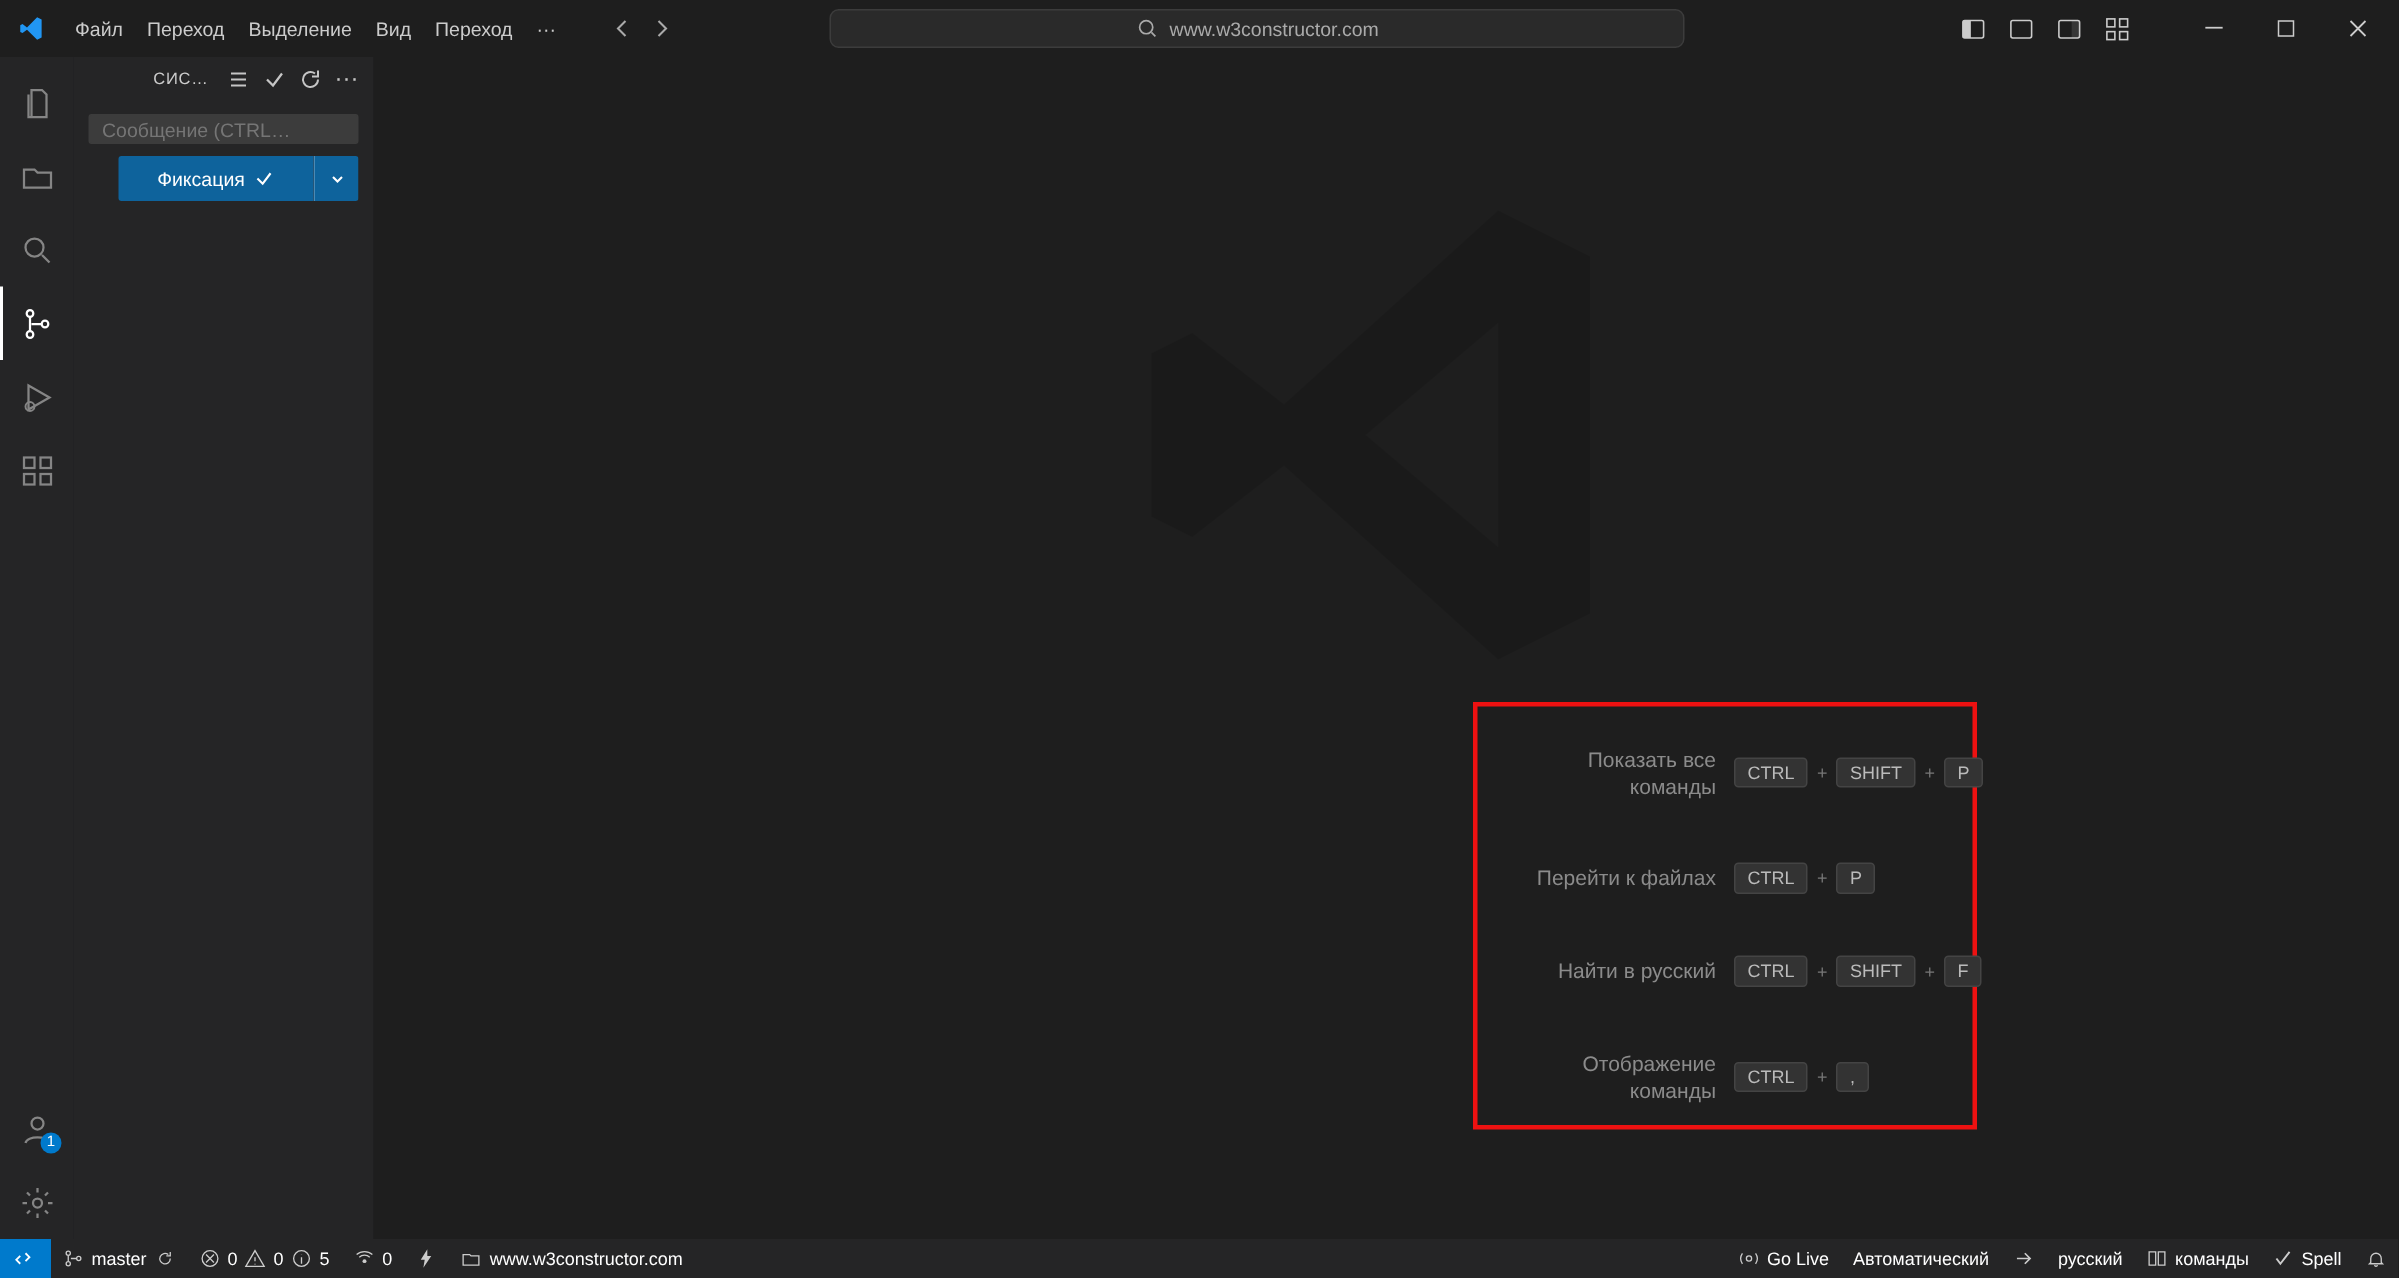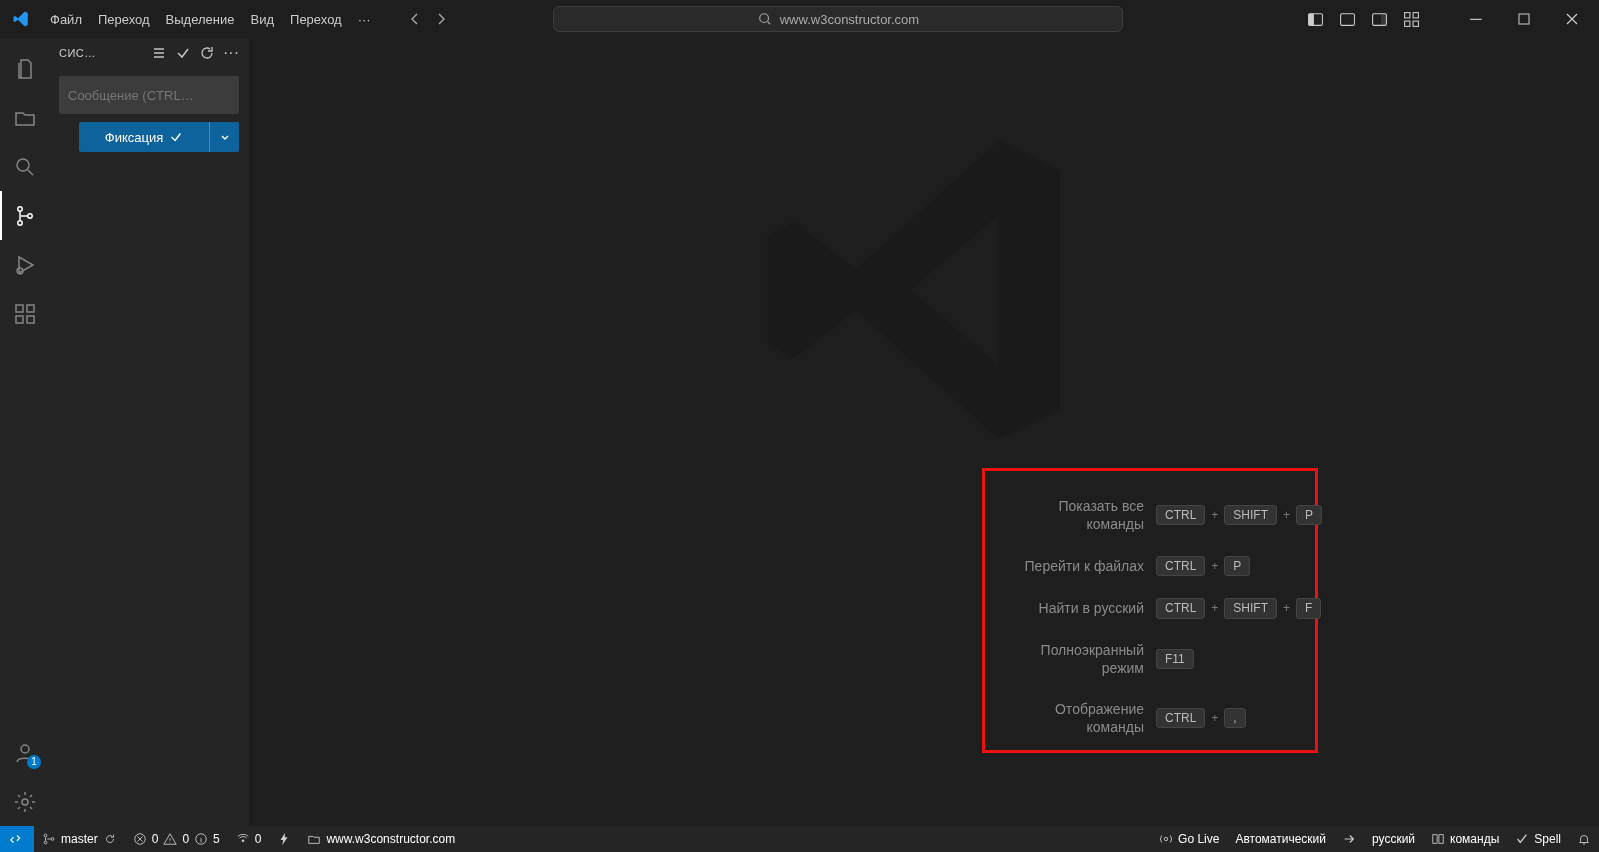--- a/index.html
+++ b/index.html
@@ -25,26 +25,26 @@
 
 .activitybar { width: 49px; background: #252526; display: flex; flex-direction: column; align-items: center; padding-top: 6px; }
 .activitybar .act { width: 49px; height: 49px; display:flex; align-items:center; justify-content:center; color:#858585; cursor:pointer; position:relative; }
 .activitybar .act.active { color:#ffffff; }
 .activitybar .act.active::before { content:""; position:absolute; left:0; top:0; bottom:0; width:2px; background:#ffffff; }
 .activitybar .spacer { flex:1; }
 .activitybar .badge { position:absolute; bottom:8px; right:8px; background:#007acc; color:#fff; font-size:10px; border-radius:8px; min-width:14px; height:14px; line-height:14px; text-align:center; padding:0 3px; }
 
 
 .sidebar { width: 200px; background:#252526; display:flex; flex-direction:column; }
-.sidebar-header { display:flex; align-items:center; gap:12px; padding:6px 10px; }
+.sidebar-header { display:flex; align-items:center; gap:12px; padding:6px 10px;text-align:right; }
 .sidebar-title { font-size:11px; letter-spacing:0.5px; color:#cccccc; text-transform:uppercase; flex:1; overflow:hidden; text-overflow:ellipsis; white-space:nowrap; }
 .sidebar-actions { display:flex; gap:8px; align-items:center; }
 .sidebar-actions .ibtn { color:#c5c5c5; cursor:pointer; display:flex; align-items:center; }
 .sidebar-content { padding:8px 10px; display:flex; flex-direction:column; gap:8px; }
-.commit-input { background:#3c3c3c; border:1px solid #3c3c3c; color:#bbb; height:38px; font-size:13px; padding:0 8px; border-radius:2px; width:100%; }
+.commit-input { background:#3c3c3c; border:1px solid #3c3c3c; color:#bbb; height:20px; font-size:13px; padding:0 8px; border-radius:2px; width:100%; }
 .commit-row { display:flex; gap:0; }
 .commit-btn { flex:1; background:#0e639c; color:#fff; height:30px; display:flex; align-items:center; justify-content:center; gap:6px; font-size:13px; border-radius:2px 0 0 2px; cursor:pointer;margin-left:20px; }
 .commit-more { width:30px; background:#0e639c; border-left:1px solid rgba(255,255,255,.25); display:flex; align-items:center; justify-content:center; color:#fff; border-radius:0 2px 2px 0; cursor:pointer; }
 
 
 .editor { flex:1; background:#1e1e1e; position:relative; overflow:hidden; }
 .watermark { position:absolute; left:50%; top:32%; transform:translate(-50%,-50%) rotate(0deg); opacity:.10; }
 .shortcuts-box { position:absolute; left:733px; top:430px; width:336px; height:285px; border:3px solid #ee1111; padding:26px 14px 14px; display:flex; flex-direction:column; gap:22px;justify-content:space-between; }
 .shortcut { display:flex; align-items:center; gap:12px; }
 .shortcut .label { flex:0 0 145px; text-align:right; color:#8b8b8b; font-size:14px; line-height:1.3; }
@@ -262,26 +262,20 @@
             <div class="label">Найти в русский</div>
             <div class="keys">
               <span class="key">CTRL</span>
               <span class="plus">+</span>
               <span class="key">SHIFT</span>
               <span class="plus">+</span>
               <span class="key">F</span>
             </div>
           </div>
           <div class="shortcut">
-            <div class="label">Полноэкранный режим</div>
-            <div class="keys">
-              <span class="key">F11</span>
-            </div>
-          </div>
-          <div class="shortcut">
             <div class="label">Отображение команды</div>
             <div class="keys">
               <span class="key">CTRL</span>
               <span class="plus">+</span>
               <span class="key">,</span>
             </div>
           </div>
         </div>
     </div>
   </div>

